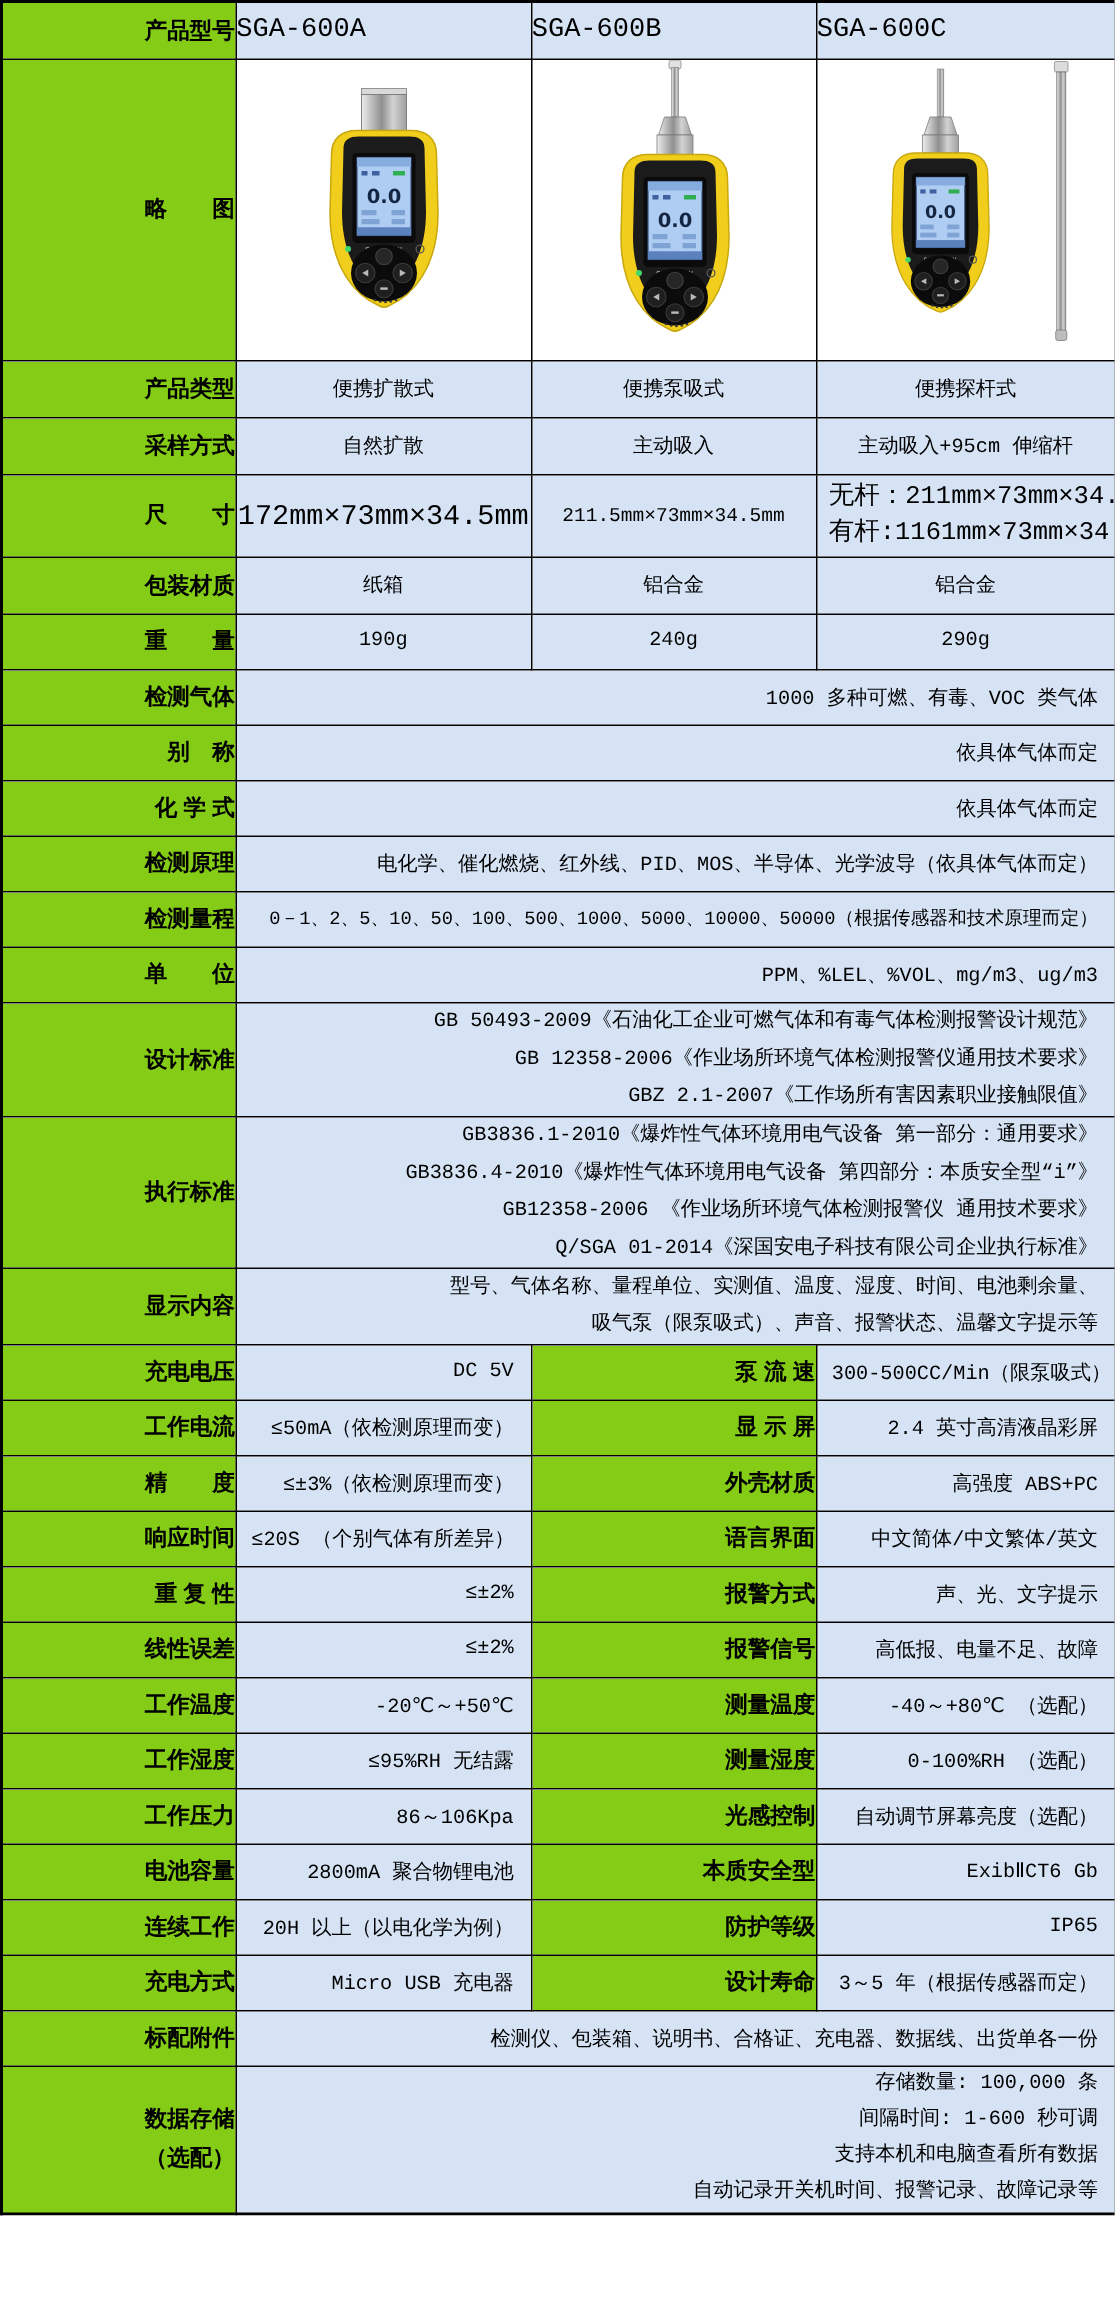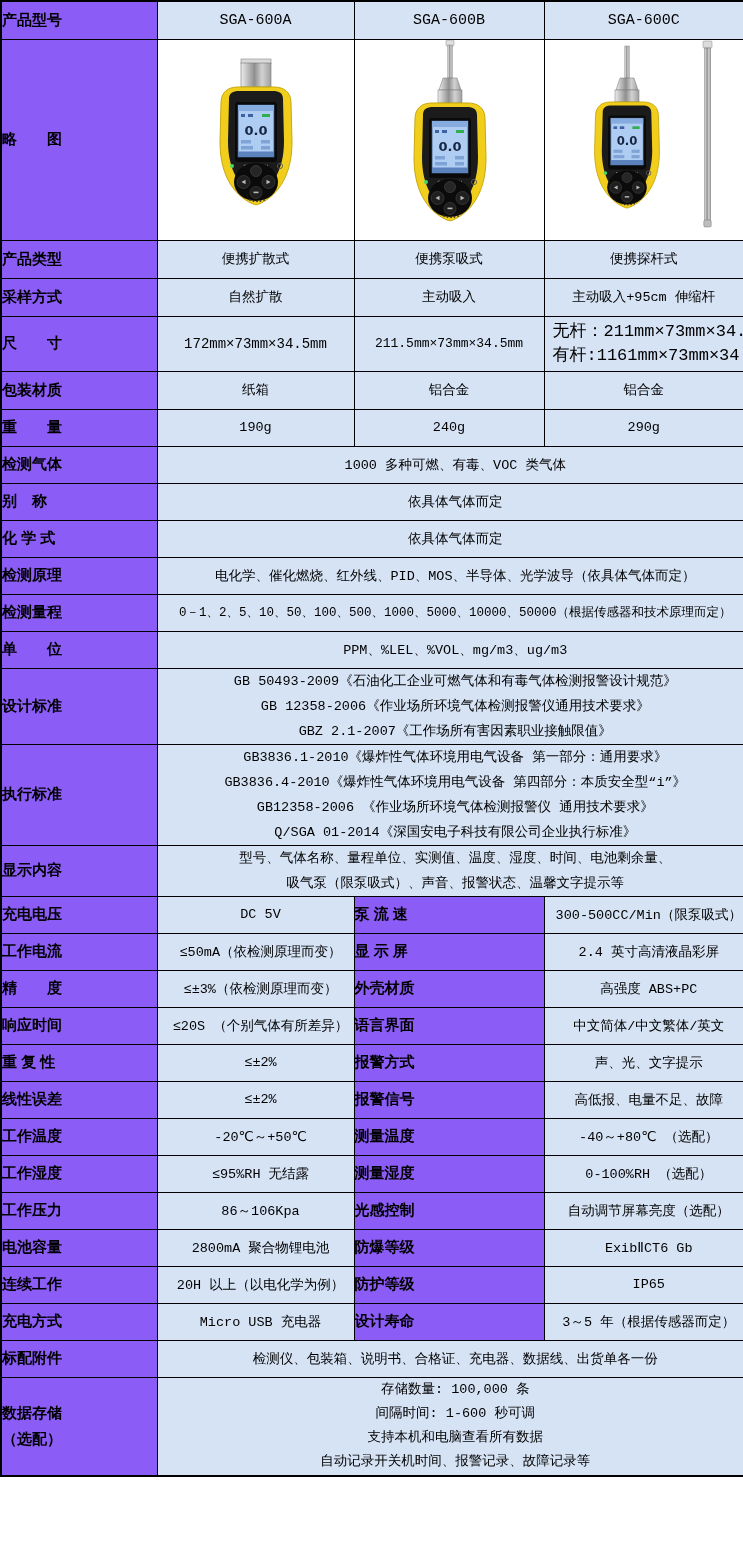--- a/index.html
+++ b/index.html
@@ -7,30 +7,30 @@
   table.spec{
     border-collapse:collapse;
     table-layout:fixed;
     width:743px;
     border:2px solid #000;
     font-family:"Liberation Mono","DejaVu Sans",sans-serif;
     color:#000;
   }
   td{border:1px solid #000;padding:0;vertical-align:middle;overflow:hidden;}
   .lbl{
-    background:#8b5cf6;
+    background:#84cc16;
     font-family:"Liberation Sans","DejaVu Sans",sans-serif;
     font-weight:bold;
     font-size:15px;
-    text-align:left;
+    text-align:right;
   }
   .val{background:#D6E3F5;font-size:13.5px;}
   .val.center{text-align:center;}
-  .val.left{text-align:center;padding-left:10px;padding-right:0;}
-  .modelhead{background:#D6E3F5;font-size:15px;text-align:center;font-weight:normal;margin-left:40px;}
+  .val.left{text-align:right;padding-left:10px;padding-right:11px;}
+  .modelhead{background:#D6E3F5;font-size:18px;font-weight:normal;margin-left:40px;}
   .sketch{background:#ffffff;text-align:center;vertical-align:middle;padding:0;}
   .lines div{line-height:25px;white-space:nowrap;}
   .lines{padding-left:10px;margin-top:13px;}
   .store .lines div{line-height:24px;}
   .dimc div{line-height:24px;text-align:left;padding-left:8px;white-space:nowrap;font-size:17px;}
   .nowrap{white-space:nowrap;}
   .lbl .l2{line-height:26px;}
   
   tr.rh-head{height:38px;}
   tr.rh-sketch{height:197px;margin-left:44px;}
@@ -147,21 +147,21 @@
     <td class="val center">便携探杆式</td>
   </tr>
   <tr class="rh-38">
     <td class="lbl">采样方式</td>
     <td class="val center">自然扩散</td>
     <td class="val center">主动吸入</td>
     <td class="val center">主动吸入+95cm 伸缩杆</td>
   </tr>
   <tr class="rh-dim">
     <td class="lbl">尺　　寸</td>
-    <td class="val center nowrap" style="font-size:14px">172mm×73mm×34.5mm</td>
+    <td class="val center nowrap" style="font-size:19px">172mm×73mm×34.5mm</td>
     <td class="val center nowrap" style="font-size:13px">211.5mm×73mm×34.5mm</td>
     <td class="val dimc">
       <div>无杆：211mm×73mm×34.5mm</div>
       <div>有杆:1161mm×73mm×34.5mm</div>
     </td>
   </tr>
   <tr class="rh-38">
     <td class="lbl">包装材质</td>
     <td class="val center">纸箱</td>
     <td class="val center">铝合金</td>
@@ -273,21 +273,21 @@
   </tr>
   <tr class="rh-37">
     <td class="lbl">工作压力</td>
     <td class="val left nowrap">86～106Kpa</td>
     <td class="lbl">光感控制</td>
     <td class="val left nowrap">自动调节屏幕亮度（选配）</td>
   </tr>
   <tr class="rh-37">
     <td class="lbl">电池容量</td>
     <td class="val left nowrap">2800mA 聚合物锂电池</td>
-    <td class="lbl">防爆等级</td>
+    <td class="lbl">本质安全型</td>
     <td class="val left nowrap">ExibⅡCT6 Gb</td>
   </tr>
   <tr class="rh-37">
     <td class="lbl">连续工作</td>
     <td class="val left nowrap">20H 以上（以电化学为例）</td>
     <td class="lbl">防护等级</td>
     <td class="val left nowrap">IP65</td>
   </tr>
   <tr class="rh-37">
     <td class="lbl">充电方式</td>

